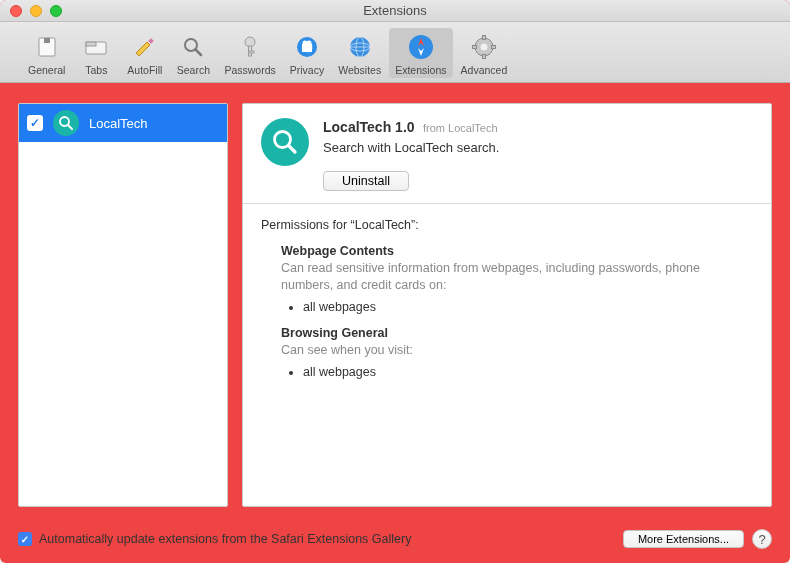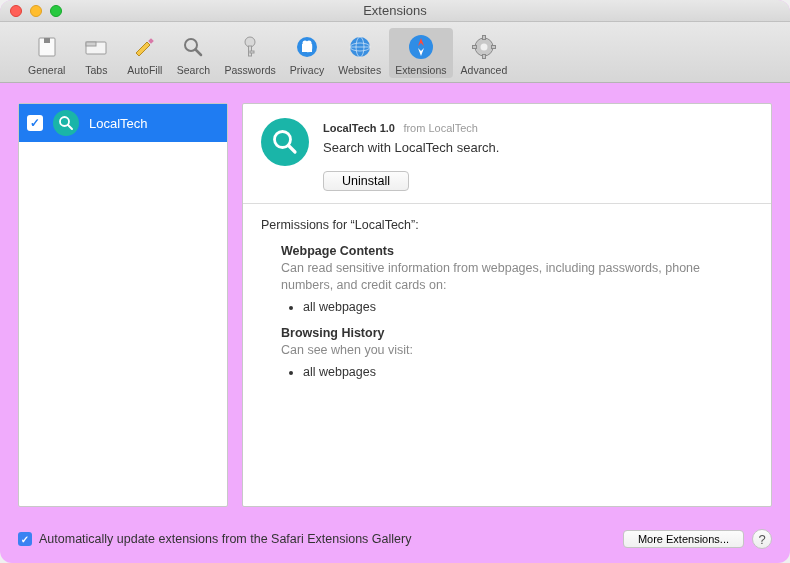--- a/index.html
+++ b/index.html
@@ -6,22 +6,22 @@
     body {
       font-family: -apple-system, BlinkMacSystemFont, "Helvetica Neue", Arial, sans-serif;
       background: #f0f0f0;
       width: 790px;
       height: 563px;
       overflow: hidden;
     }
     .window {
       width: 790px;
       height: 563px;
-      background: #f0abfc;
-      border-radius: 12px;
+      background: #ef4444;
+      border-radius: 6px;
       overflow: hidden;
       display: flex;
       flex-direction: column;
     }
     .titlebar {
       height: 22px;
       background: linear-gradient(#e8e8e8, #d8d8d8);
       display: flex;
       align-items: center;
       position: relative;
@@ -142,21 +142,21 @@
       height: 48px;
       border-radius: 50%;
       background: #1ab5a8;
       display: flex;
       align-items: center;
       justify-content: center;
       flex-shrink: 0;
     }
     .detail-info { flex: 1; }
     .detail-title {
-      font-size: 11px;
+      font-size: 14px;
       font-weight: bold;
       color: #333;
     }
     .detail-from {
       font-size: 11px;
       color: #9a9a9a;
       font-weight: normal;
       margin-left: 4px;
     }
     .detail-desc {
@@ -386,21 +386,21 @@
 
         <div class="perm-group">
           <div class="perm-group-title">Webpage Contents</div>
           <div class="perm-group-desc">Can read sensitive information from webpages, including passwords, phone numbers, and credit cards on:</div>
           <ul class="perm-list">
             <li>all webpages</li>
           </ul>
         </div>
 
         <div class="perm-group">
-          <div class="perm-group-title">Browsing History</div>
+          <div class="perm-group-title">Browsing General</div>
           <div class="perm-group-desc">Can see when you visit:</div>
           <ul class="perm-list">
             <li>all webpages</li>
           </ul>
         </div>
       </div>
     </div>
   </div>
 
   <div class="footer">

